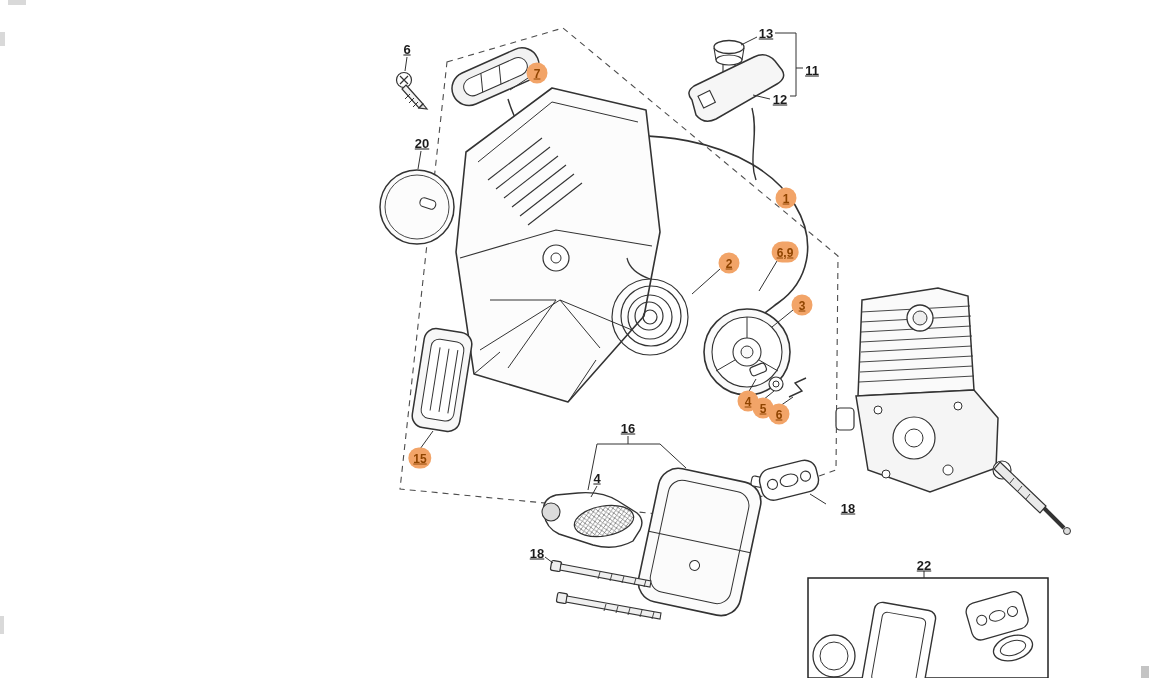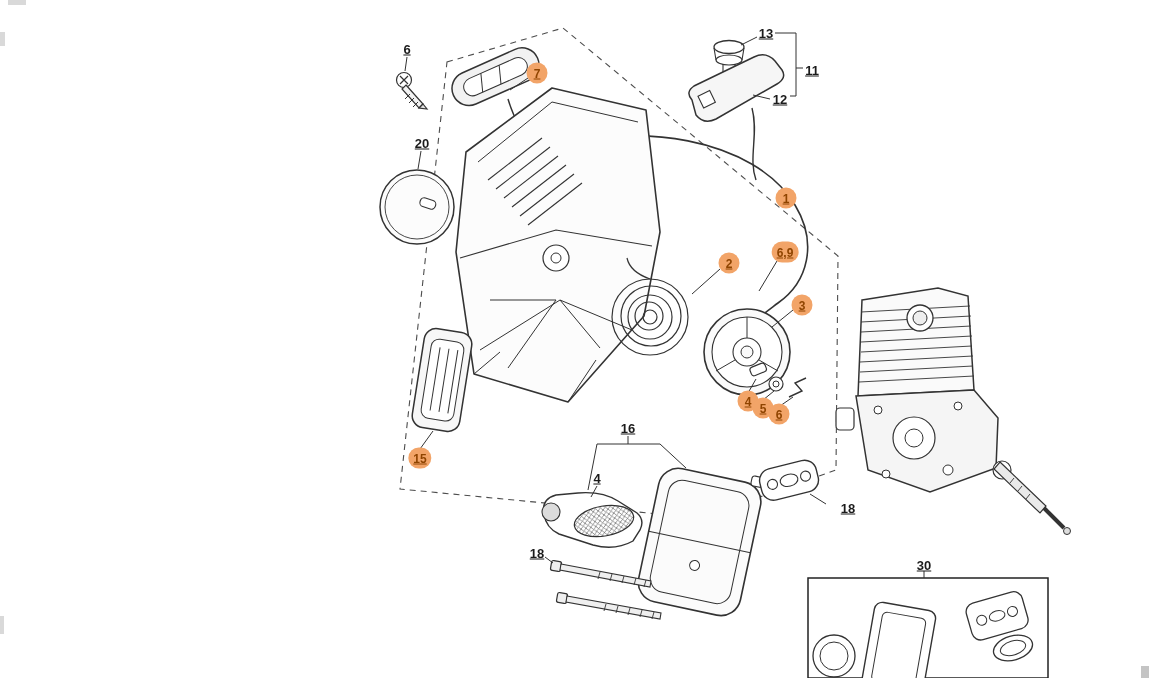--- a/index.html
+++ b/index.html
@@ -260,15 +260,15 @@
   <div class="callout hl" style="left:785px;top:252px">6,9</div>
   <div class="callout hl" style="left:802px;top:305px">3</div>
   <div class="callout hl" style="left:748px;top:401px">4</div>
   <div class="callout hl" style="left:763px;top:408px">5</div>
   <div class="callout hl" style="left:779px;top:414px">6</div>
   <div class="callout hl" style="left:420px;top:458px">15</div>
   <div class="callout" style="left:628px;top:428px">16</div>
   <div class="callout" style="left:597px;top:478px">4</div>
   <div class="callout" style="left:848px;top:508px">18</div>
   <div class="callout" style="left:537px;top:553px">18</div>
-  <div class="callout" style="left:924px;top:565px">30</div>
+  <div class="callout" style="left:924px;top:565px">22</div>
 
 </div>
 
 </body></html>

